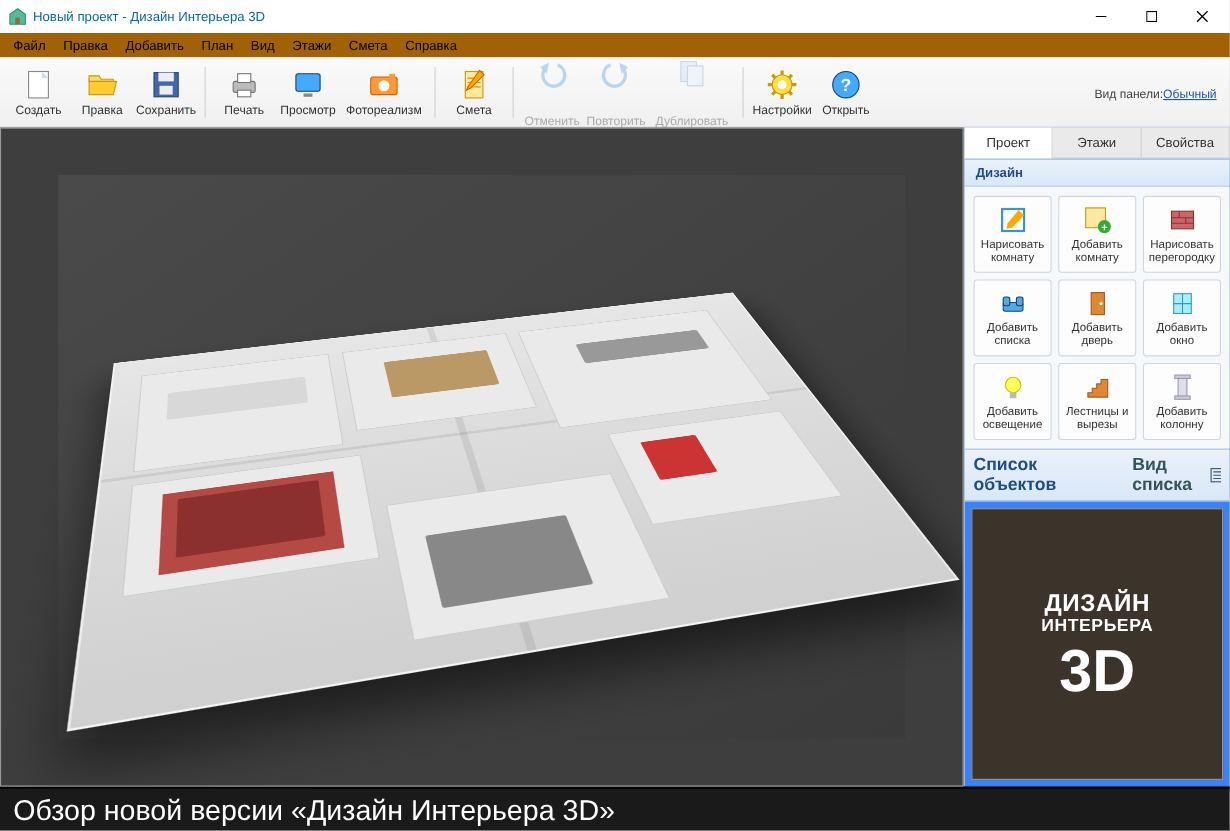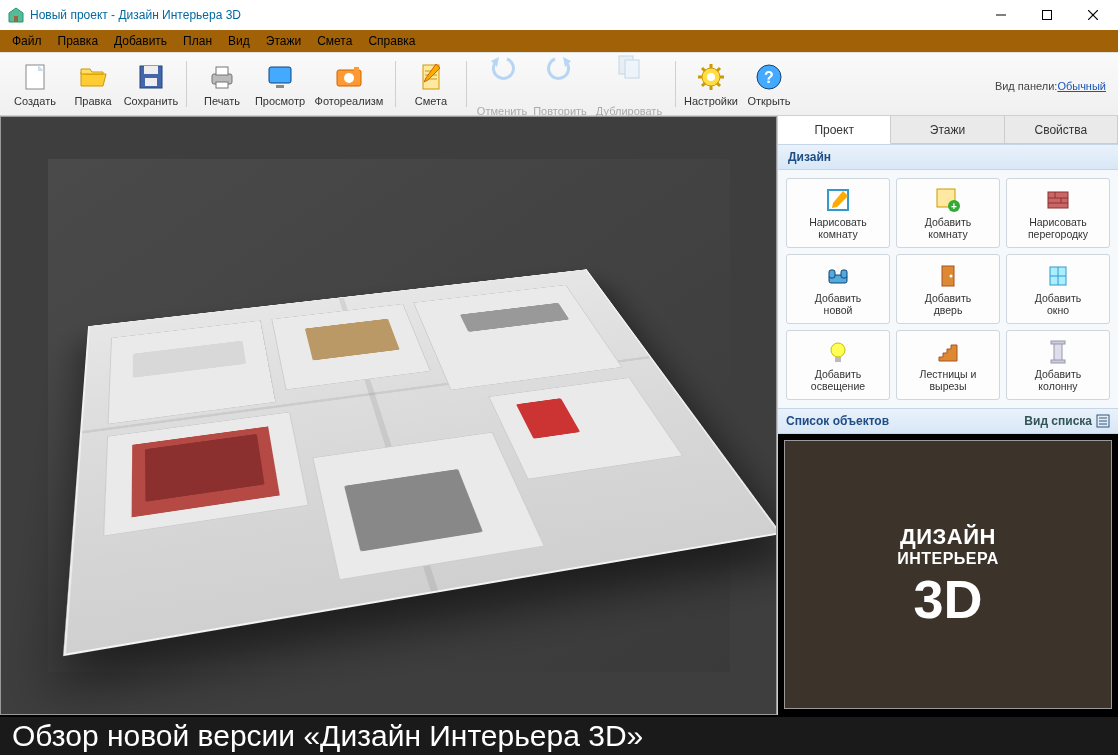--- a/index.html
+++ b/index.html
@@ -30,37 +30,37 @@
 .viewport-ph { width: 88%; height: 86%; background: linear-gradient(145deg,#4a4a4a 0%,#3a3a3a 100%); position: relative; }
 .floorplan { position:absolute; inset:6% 6%; background: linear-gradient(180deg,#e6e6e6,#d0d0d0); transform: perspective(900px) rotateX(50deg) rotateZ(-12deg); box-shadow: 0 28px 42px rgba(0,0,0,0.55); border: 2px solid rgba(255,255,255,0.55); }
 .floorplan::before{content:"";position:absolute;inset:0;background:
  linear-gradient(90deg,transparent 0,transparent 48%,rgba(0,0,0,0.08) 48%,rgba(0,0,0,0.08) 49%,transparent 49%),
  linear-gradient(0deg,transparent 0,transparent 58%,rgba(0,0,0,0.08) 58%,rgba(0,0,0,0.08) 59%,transparent 59%);}
 .room{position:absolute;background:#eaeaea;border:1px solid rgba(0,0,0,0.12);}
 .sofa{position:absolute;background:#d8d8d8;border-radius:3px;}
 .bed{position:absolute;border-radius:2px;}
 .rug{position:absolute;background:#b54a44;}
 
-.sidepanel { width: 341px; background: #000000; border-left: 1px solid #ccc; display: flex; flex-direction: column; }
+.sidepanel { width: 242px; background: #3b82f6; border-left: 1px solid #ccc; display: flex; flex-direction: column; }
 .sp-tabs { display: flex; height: 28px; background: #eee; border-bottom: 1px solid #ccc; }
 .sp-tab { flex: 1; display: flex; align-items: center; justify-content: center; font-size: 12px; color: #333; border-right: 1px solid #ccc; background: #eaeaea; cursor: pointer; }
 .sp-tab.active { background: #fff; font-weight: 400; border-bottom: 1px solid #fff; margin-bottom: -1px; }
 .sp-section-head { background: linear-gradient(#eaf2fb,#d8e7f7); border-top: 1px solid #c6d6ea; border-bottom: 1px solid #c6d6ea; padding: 5px 10px; font-weight: bold; color: #1e4c84; font-size: 12px; }
 .sp-grid { display: grid; grid-template-columns: repeat(3, 1fr); gap: 6px; padding: 8px; background: #f6f9fc; }
 .sp-card { background: #fdfdfd; border: 1px solid #cfd6dd; border-radius: 3px; height: 70px; display: flex; flex-direction: column; align-items: center; justify-content: center; cursor: pointer; font-size: 10.5px; color: #333; text-align:center; padding: 2px;}
 .sp-card .ci { width: 28px; height: 28px; display:flex;align-items:center;justify-content:center; margin-bottom: 2px;}
 .sp-card .cl{line-height:1.15;}
-.sp-list-head { background: linear-gradient(#eaf2fb,#d8e7f7); border-top: 1px solid #c6d6ea; border-bottom: 1px solid #c6d6ea; padding: 5px 8px; font-weight: bold; color: #1e4c84; font-size: 12px; display:flex; align-items:flex-start;gap:42px;}
+.sp-list-head { background: linear-gradient(#eaf2fb,#d8e7f7); border-top: 1px solid #c6d6ea; border-bottom: 1px solid #c6d6ea; padding: 5px 8px; font-weight: bold; color: #1e4c84; font-size: 16px; display:flex; align-items:flex-start;gap:42px;}
 .sp-list-head .right-hint{margin-left:auto;font-weight:bold;color:#355;display:flex;align-items:center;gap:4px;}
 .sp-preview { flex: 1; background: #3c342b; display:flex;flex-direction:column;align-items:center;justify-content:center;color:#fff;font-weight:700; margin:6px; border:1px solid #999;}
 .sp-preview .line1{font-size:22px;letter-spacing:0.5px;}
 .sp-preview .line2{font-size:16px;letter-spacing:0.5px;}
 .sp-preview .line3{font-size:54px;font-weight:800;line-height:1;margin-top:4px;}
 
-.footer { height: 40px; background: #1a1a1a; color: #fff; display: flex; align-items: center; padding: 0 12px; font-size: 30px; border-top: 2px solid #000;}
+.footer { height: 40px; background: #1a1a1a; color: #fff; display: flex; align-items: center; padding: 0 12px; font-size: 26px; border-top: 2px solid #000;}
 </style>
 </head>
 <body>
 
 <div class="titlebar">
   <svg class="app-icon" viewBox="0 0 16 16">
       <polygon points="8,1 15,6 15,15 1,15 1,6" fill="#5b9" stroke="#296" stroke-width="1"></polygon>
       <rect x="6" y="9" width="4" height="6" fill="#964"></rect>
     </svg>
   <div class="title">Новый проект - Дизайн Интерьера 3D</div>
@@ -299,21 +299,21 @@
           <span class="cl"><span>Нарисовать</span><br><span>перегородку</span></span>
         </div>
       <div class="sp-card">
           <span class="ci">
             <svg width="26" height="26">
               <rect x="4" y="12" width="18" height="8" rx="2" fill="#5ad" stroke="#147"></rect>
               <rect x="4" y="7" width="6" height="8" rx="2" fill="#5ad" stroke="#147"></rect>
               <rect x="16" y="7" width="6" height="8" rx="2" fill="#5ad" stroke="#147"></rect>
             </svg>
           </span>
-          <span class="cl"><span>Добавить</span><br><span>новой</span></span>
+          <span class="cl"><span>Добавить</span><br><span>списка</span></span>
         </div>
       <div class="sp-card">
           <span class="ci">
             <svg width="26" height="26">
               <rect x="7" y="3" width="12" height="20" fill="#d83" stroke="#a52"></rect>
               <circle cx="16" cy="13" r="1.5" fill="#fff"></circle>
             </svg>
           </span>
           <span class="cl"><span>Добавить</span><br><span>дверь</span></span>
         </div>

